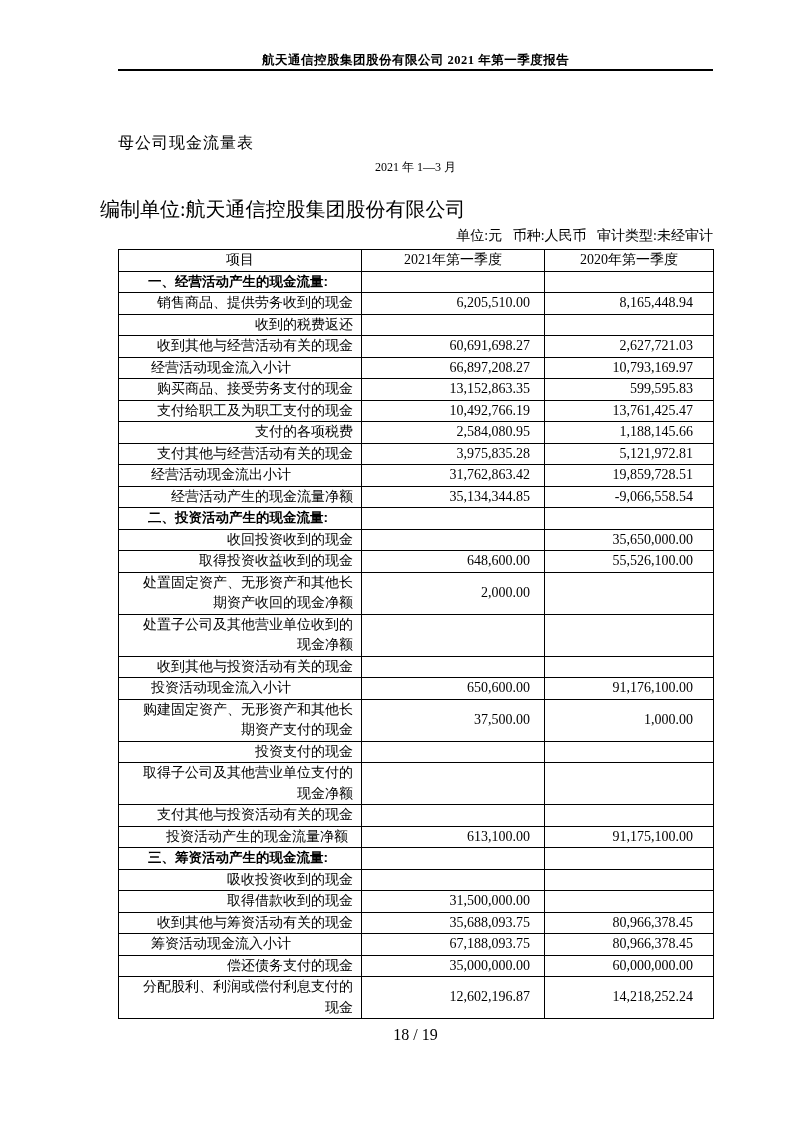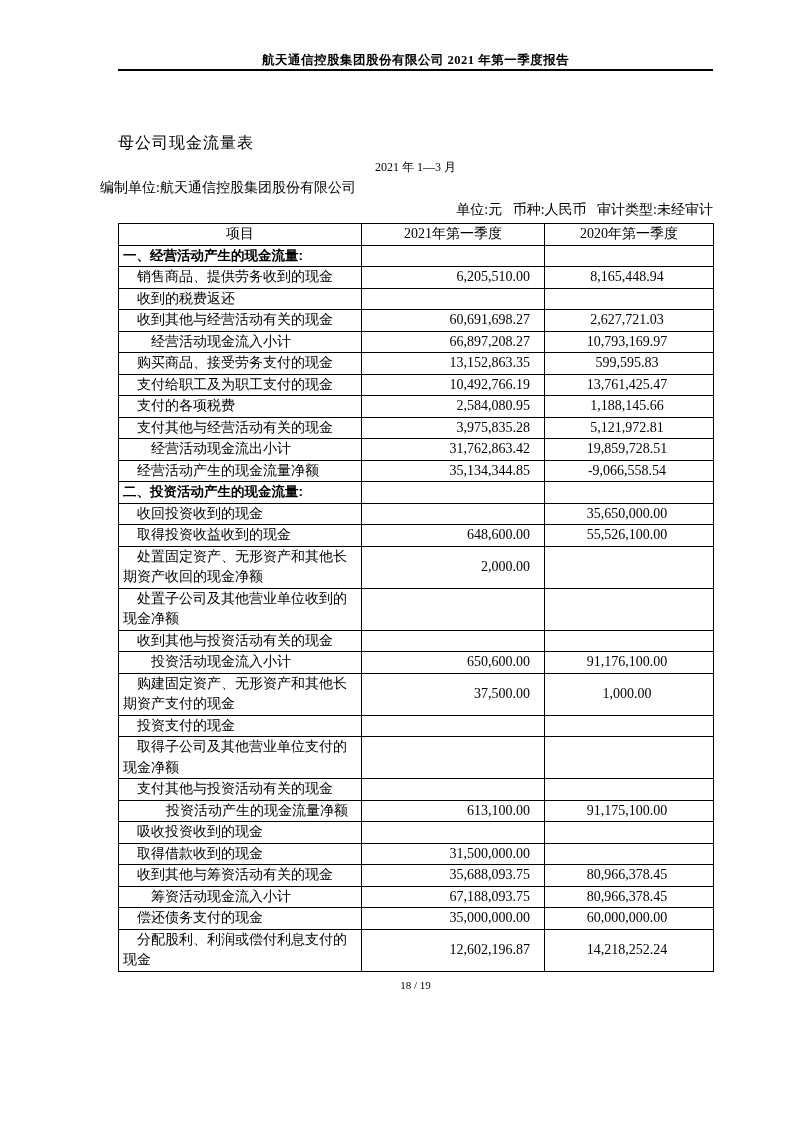--- a/index.html
+++ b/index.html
@@ -30,23 +30,23 @@
     font-weight: normal;
     font-size: 16px;
     letter-spacing: 1px;
   }
   .doc-period {
     margin-top: 5px;
     text-align: center;
     font-size: 12px;
   }
   .prepared-by {
-    margin-top: 3px;
+    margin-top: 20px;
     margin-left: -18px;
-    font-size: 14px;
+    font-size: 20px;
   }
   .unit-meta {
     margin-top: 4px;
     text-align: right;
     font-size: 14px;
     white-space: pre;
   }
 
   
   table.cashflow {
@@ -61,36 +61,37 @@
   .cashflow th, .cashflow td {
     border: 1px solid #000;
     font-size: 14px;
     line-height: 20.5px;
     vertical-align: middle;
     font-weight: normal;
   }
   .cashflow th { }
   .cashflow td.c1 { padding: 0 8px 0 4px; word-break: break-all; }
   .cashflow td.c2 { text-align: right; padding-right: 14px; }
-  .cashflow td.c3 { text-align: center; padding-right: 4px; }
+  .cashflow td.c3 { text-align: right; padding-right: 20px; }
   .cashflow td.ind0 { text-indent: 0; }
-  .cashflow td.ind1 { text-indent: 14px; }
+  .cashflow td.ind1 { text-indent: 14px; text-align: right; }
   .cashflow td.ind2 { text-indent: 28px; }
   .cashflow td.ind3 { text-indent: 43px; }
   .cashflow td.section {
     font-weight: bold;
     font-family: Liberation Sans, sans-serif;
     font-size: 13.5px;
+    text-align: center;
   }
 
   
   .page-number {
     margin-top: 7px;
     text-align: center;
-    font-size: 11px;
+    font-size: 16px;
   }
 </style>
 </head>
 <body>
 
 <div class="content">
 
   <div class="page-header">航天通信控股集团股份有限公司 2021 年第一季度报告</div>
 
   <div class="doc-title">母公司现金流量表</div>
@@ -224,20 +225,25 @@
           <td class="c1 ind1">支付其他与投资活动有关的现金</td>
           <td class="c2"></td>
           <td class="c3"></td>
         </tr>
         <tr>
           <td class="c1 ind3">投资活动产生的现金流量净额</td>
           <td class="c2">613,100.00</td>
           <td class="c3">91,175,100.00</td>
         </tr>
         <tr>
+          <td class="c1 ind0 section">三、筹资活动产生的现金流量:</td>
+          <td class="c2"></td>
+          <td class="c3"></td>
+        </tr>
+        <tr>
           <td class="c1 ind1">吸收投资收到的现金</td>
           <td class="c2"></td>
           <td class="c3"></td>
         </tr>
         <tr>
           <td class="c1 ind1">取得借款收到的现金</td>
           <td class="c2">31,500,000.00</td>
           <td class="c3"></td>
         </tr>
         <tr>

